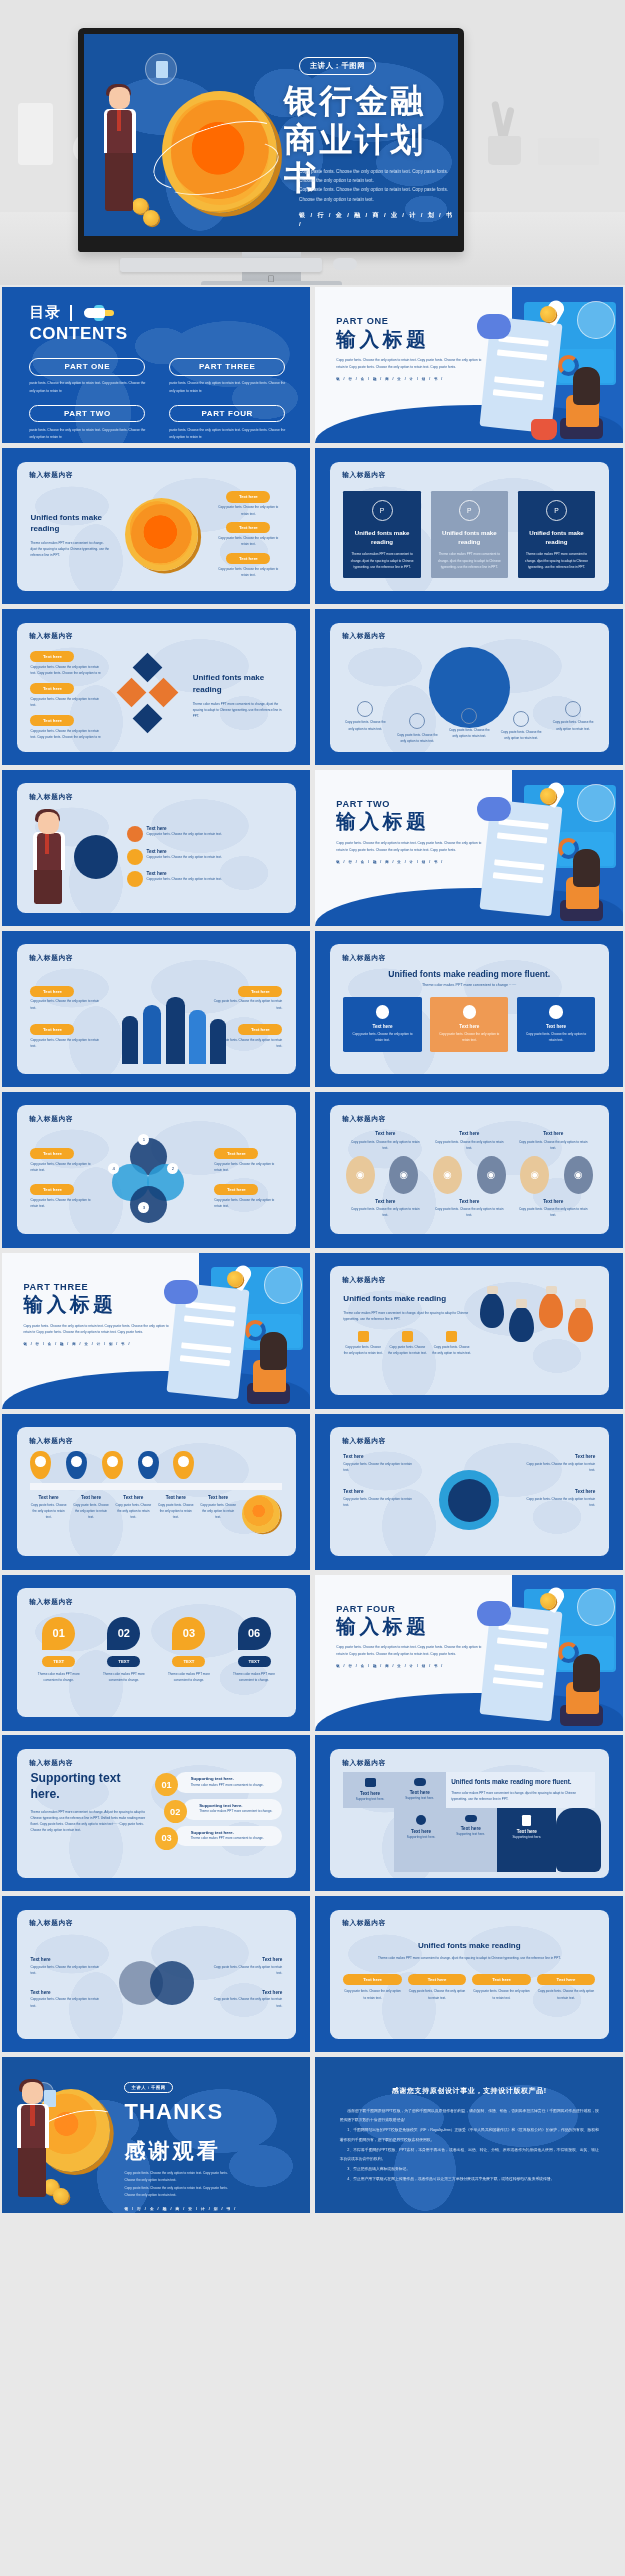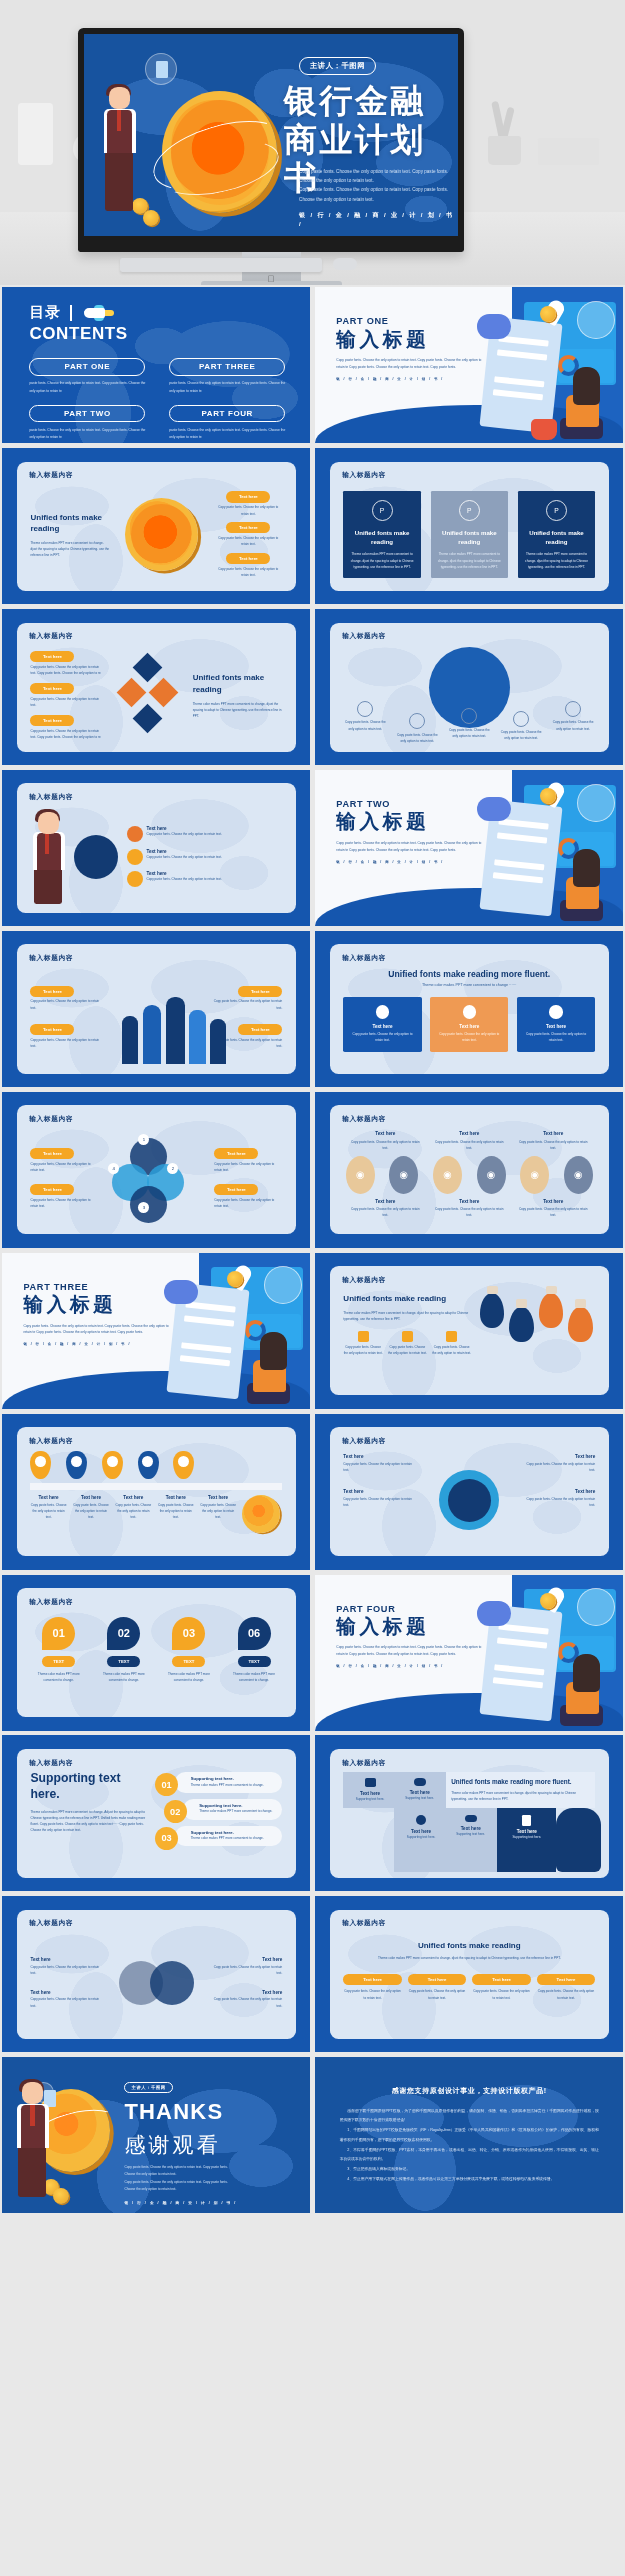--- a/index.html
+++ b/index.html
@@ -1062,21 +1062,21 @@
               <div class="man-hair"></div>
               <div class="man-head"></div>
           </div>
           <div class="sm-coin" style="left:32px;top:101px;"></div>
           <div class="sm-coin" style="left:42px;top:110px;"></div>
           <div class="bubble" style="left:22px;top:3.7px;width:21px;height:21px;"></div>
         </div>
         <div style="position:absolute;left:122px;top:23px;z-index:3;">
           <div style="display:inline-block;border:0.9px solid #fff;border-radius:611px;color:#fff;font-size:4.3px;font-weight:bold;padding:1.8px 6.1px;letter-spacing:0.6px;">主讲人：千图网</div>
           <div style="color:#fff;font-size:22px;font-weight:bold;letter-spacing:1.2px;margin-top:6.1px;">THANKS</div>
-          <div style="color:#fff;font-size:21px;font-weight:normal;letter-spacing:3.1px;margin-top:6px;">感谢观看</div>
+          <div style="color:#fff;font-size:21px;font-weight:bold;letter-spacing:3.1px;margin-top:12px;">感谢观看</div>
           <div style="color:#cfe0f5;font-size:3.2px;line-height:2.3;margin-top:4.9px;max-width:122px;">
             <div>Copy paste fonts. Choose the only option to retain text. Copy paste fonts.</div>
             <div>Choose the only option to retain text.</div>
             <div>Copy paste fonts. Choose the only option to retain text. Copy paste fonts.</div>
             <div>Choose the only option to retain text.</div>
           </div>
           <div style="color:#fff;font-size:3.7px;letter-spacing:1.5px;margin-top:6.1px;font-weight:bold;">银 / 行 / 金 / 融 / 商 / 业 / 计 / 划 / 书 /</div>
         </div>
       </div>
 

